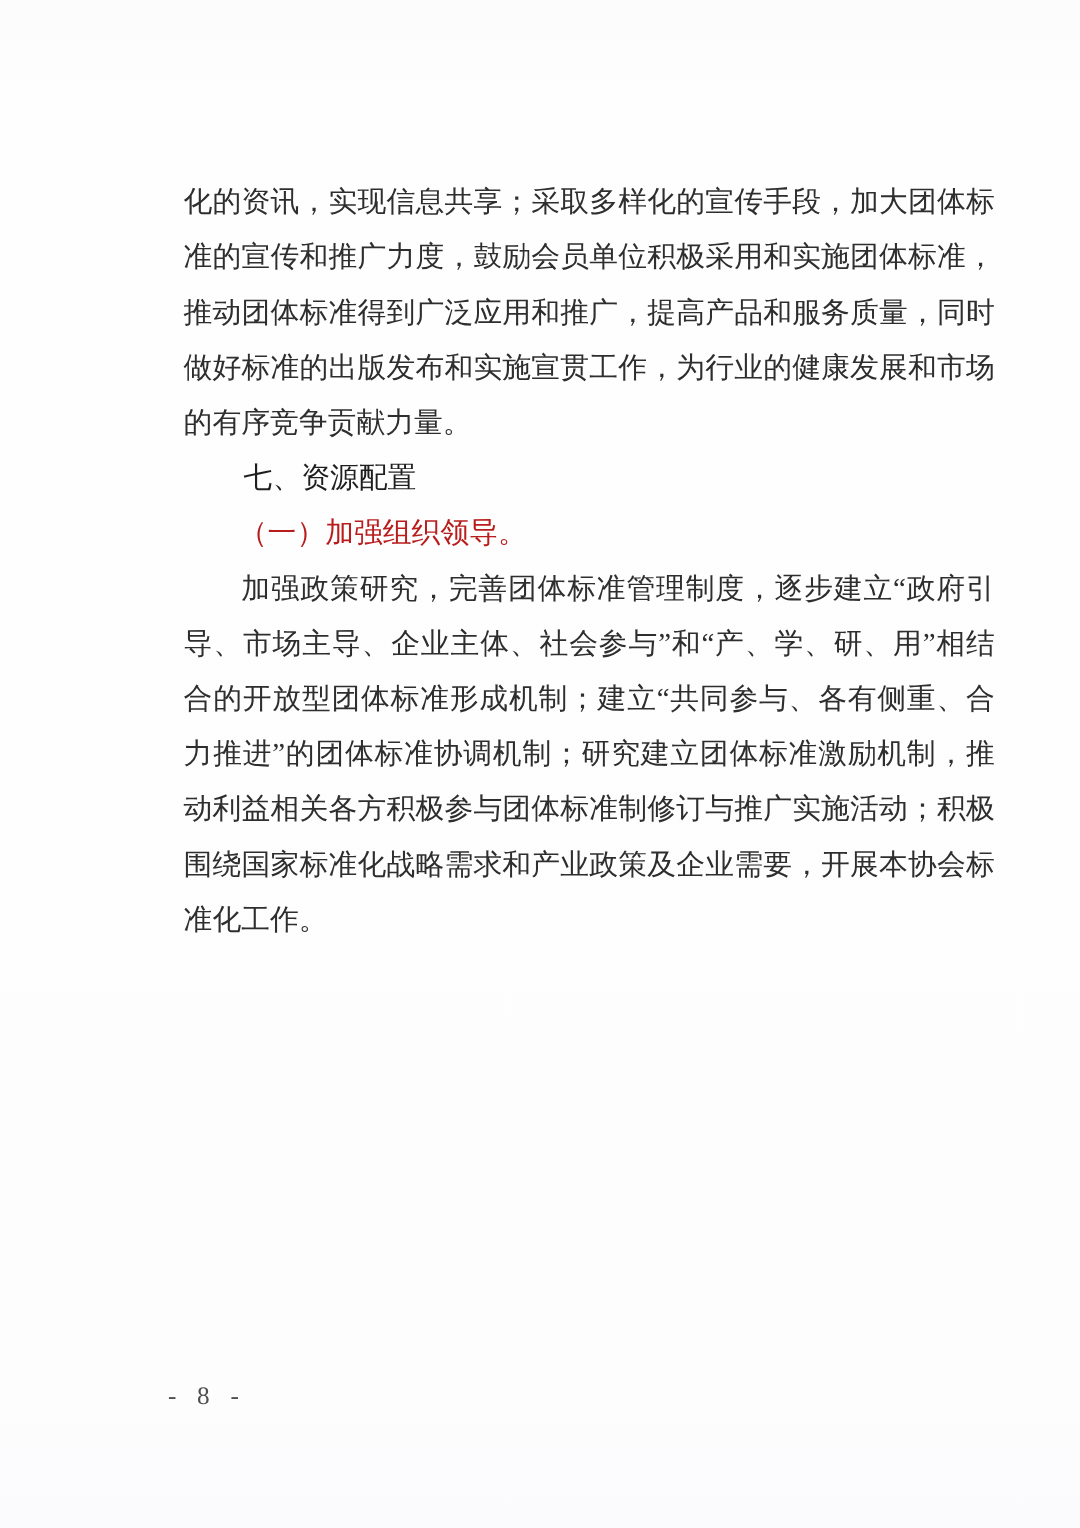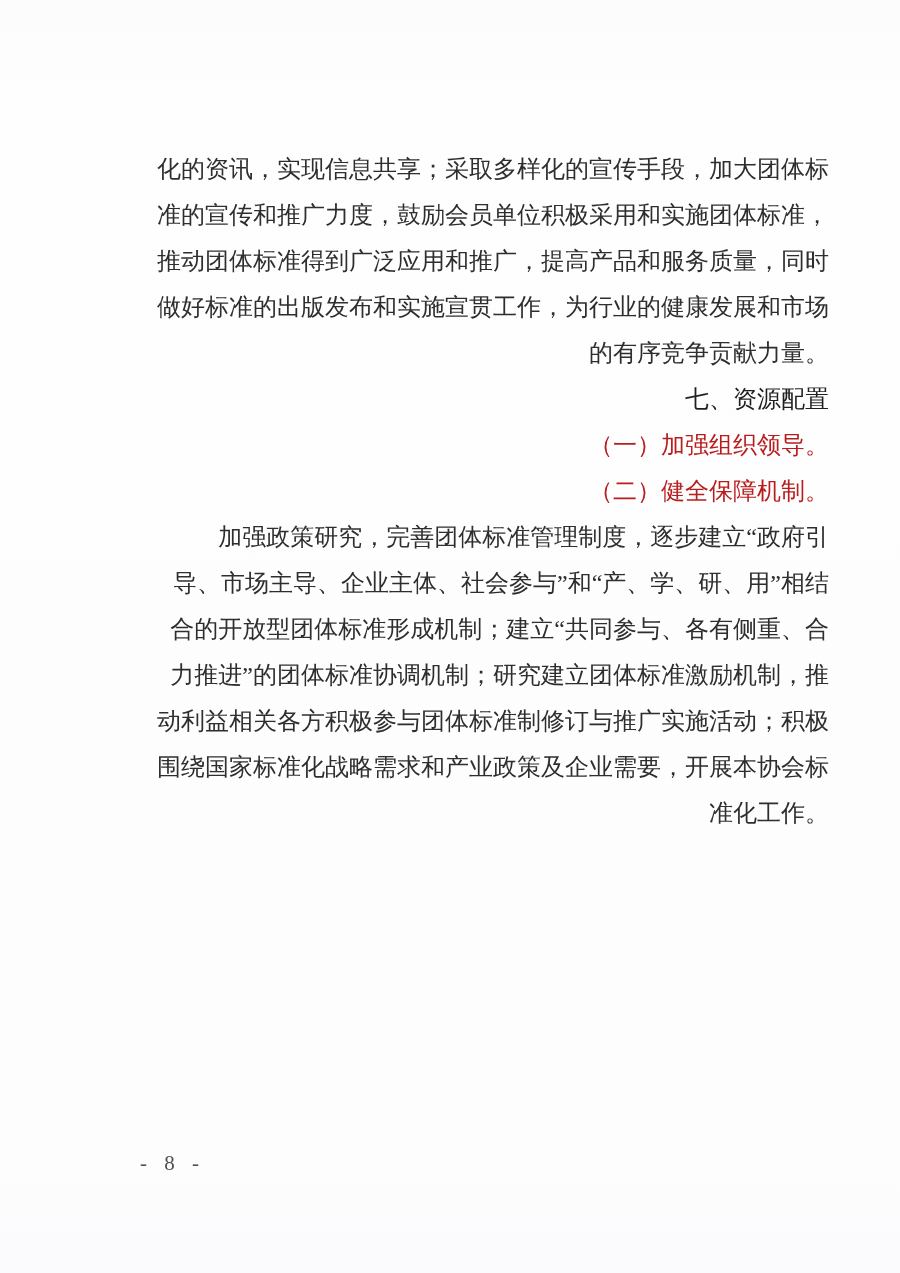--- a/index.html
+++ b/index.html
@@ -31,21 +31,20 @@
     text-align: justify;
     color: #2e2e2e;
     letter-spacing: 0px;
     margin-left: 36px;
   }
   .content p, .content h2, .content h3 {
     margin: 0;
     padding: 0;
     font-size: inherit;
     font-weight: normal;
-    text-align: right;
   }
   .para-indent {
     text-indent: 48px;
   }
   .para-flush {
     text-indent: 0;
   }
   .heading-1 {
     font-family: "Liberation Sans", "DejaVu Sans", sans-serif;
     font-weight: bold;
@@ -74,17 +73,16 @@
 </style>
 </head>
 <body>
 
 <div class="scan-surface"></div>
 
 <div class="content">
   <p class="para-flush">化的资讯，实现信息共享；采取多样化的宣传手段，加大团体标准的宣传和推广力度，鼓励会员单位积极采用和实施团体标准，推动团体标准得到广泛应用和推广，提高产品和服务质量，同时做好标准的出版发布和实施宣贯工作，为行业的健康发展和市场的有序竞争贡献力量。</p>
   <h2 class="heading-1">七、资源配置</h2>
   <h3 class="heading-2">（一）加强组织领导。</h3>
-  <h3 class="heading-2">（二）健全保障机制。</h3>
   <p class="para-indent">加强政策研究，完善团体标准管理制度，逐步建立“政府引导、市场主导、企业主体、社会参与”和“产、学、研、用”相结合的开放型团体标准形成机制；建立“共同参与、各有侧重、合力推进”的团体标准协调机制；研究建立团体标准激励机制，推动利益相关各方积极参与团体标准制修订与推广实施活动；积极围绕国家标准化战略需求和产业政策及企业需要，开展本协会标准化工作。</p>
 </div>
 
 <div class="page-number">- 8 -</div>
 
 </body></html>

